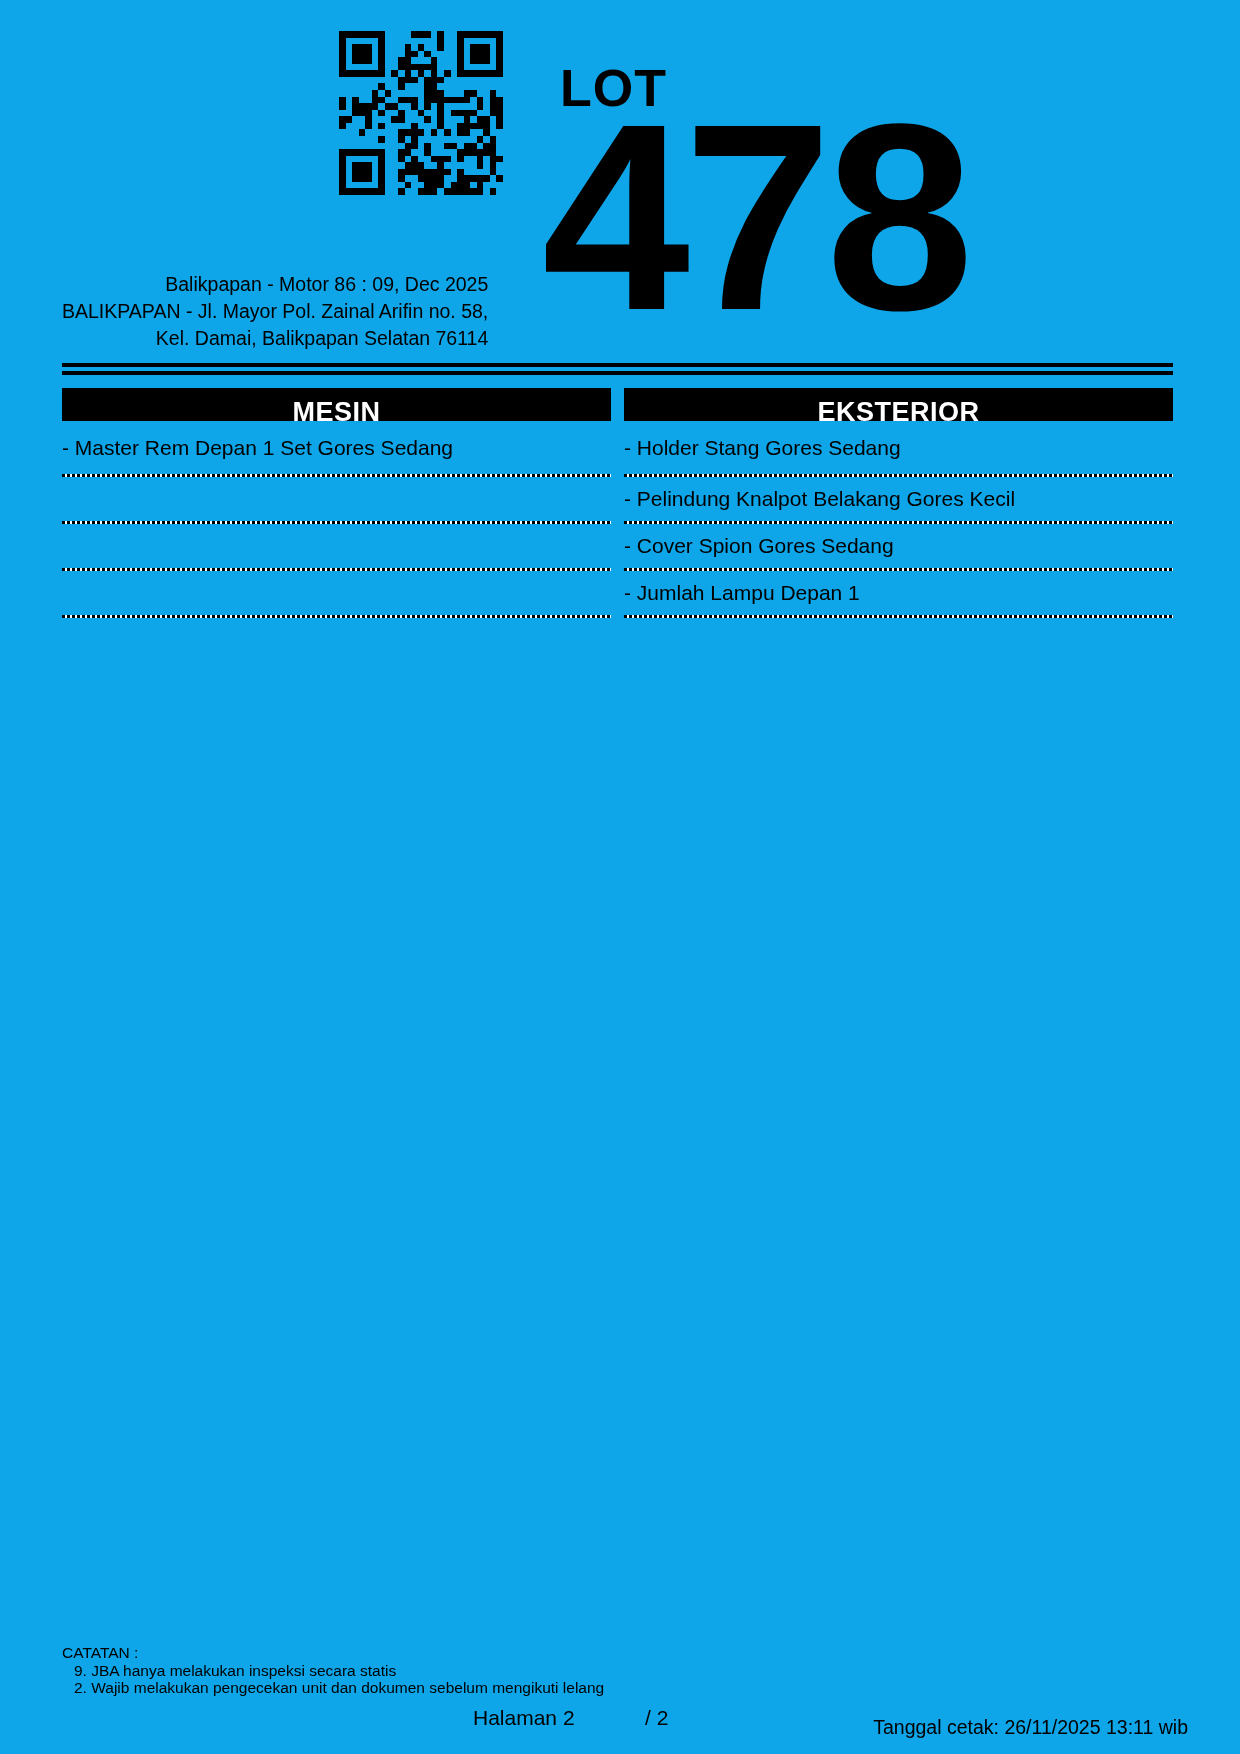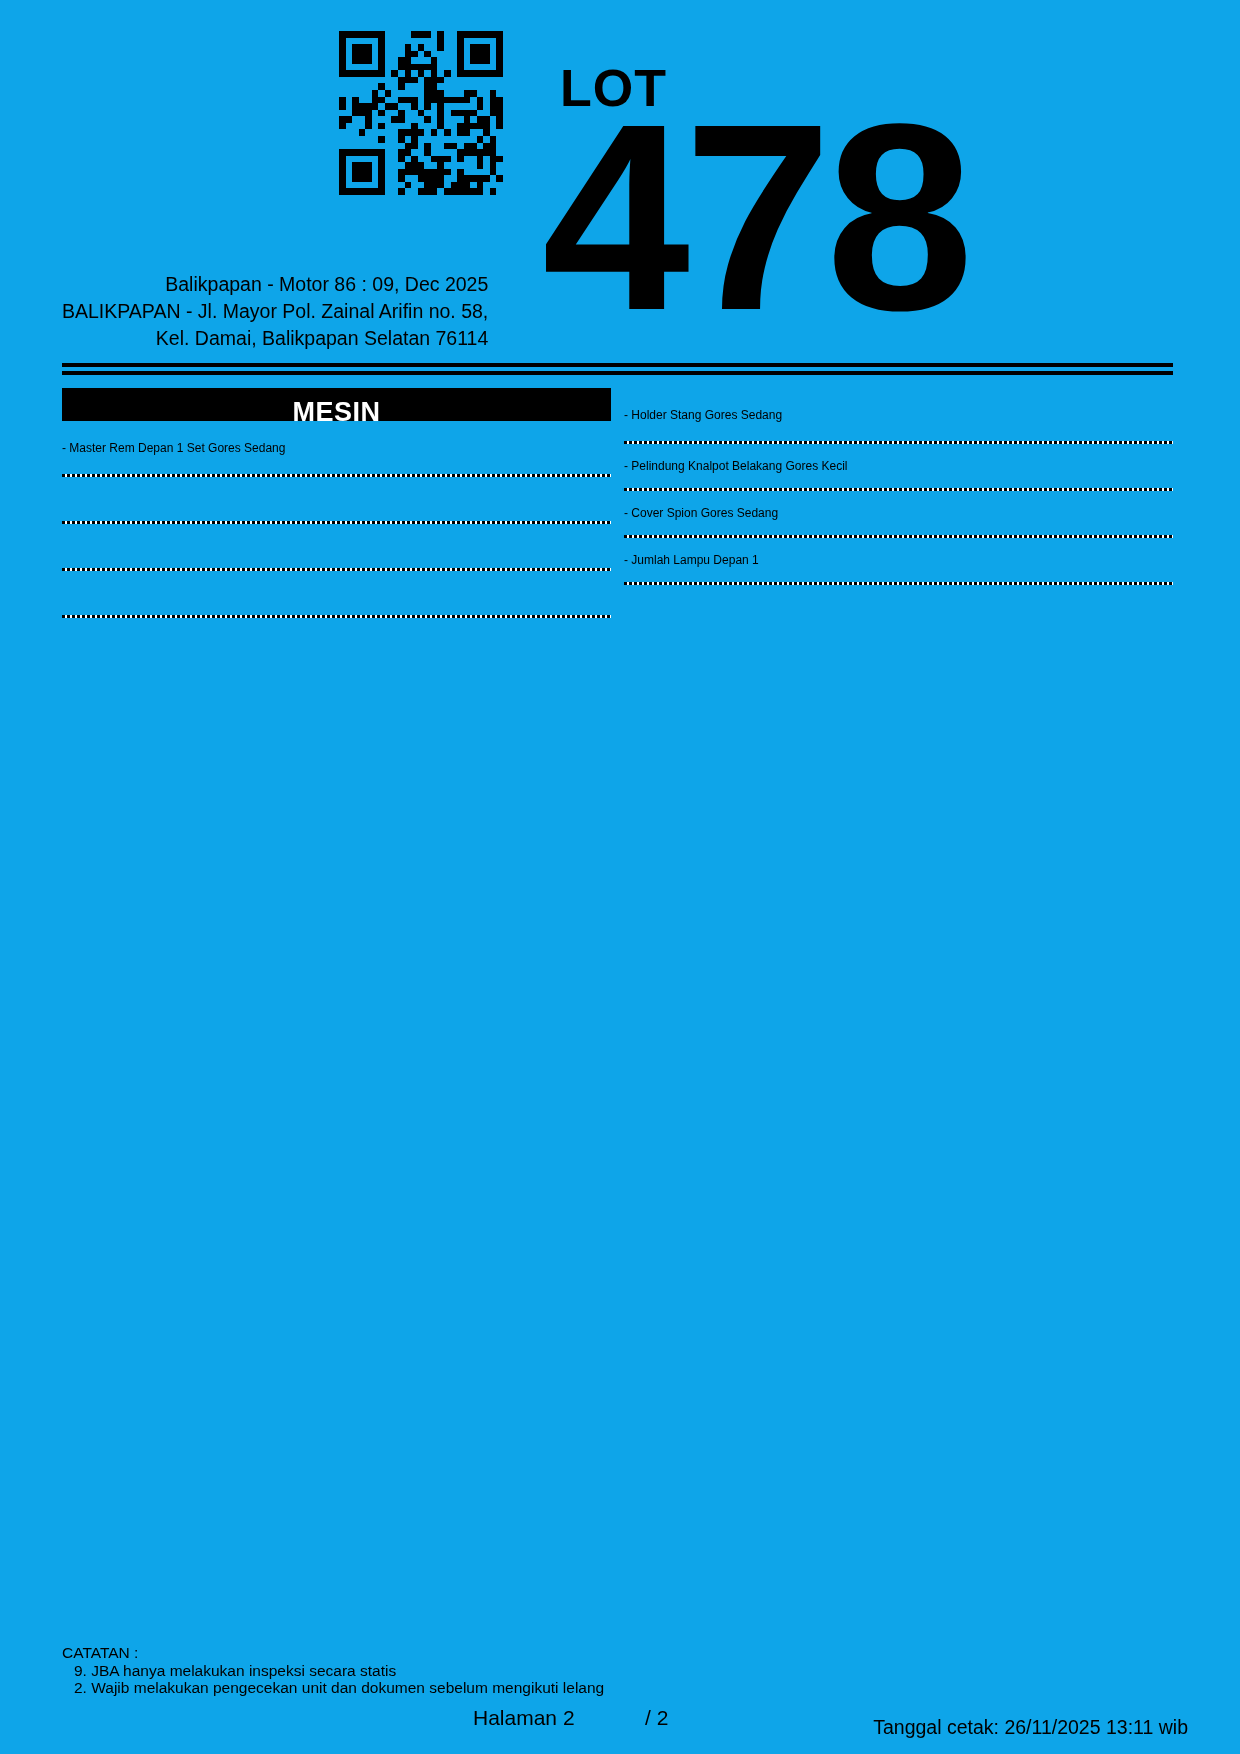--- a/index.html
+++ b/index.html
@@ -40,21 +40,21 @@
     position:absolute;left:62px;top:388px;width:1111px;
     display:grid;grid-template-columns:1fr 1fr;column-gap:13px;
   }
   .col-header{
     background:#000;color:#fff;
     height:33px;line-height:49px;
     text-align:center;font-weight:bold;font-size:27px;letter-spacing:0.5px;
   }
   .cell{
     height:53px;display:flex;align-items:center;
-    font-size:12px;
+    font-size:21px;
   }
   .cell.short{height:44px;text-align:center;}
   .dots{
     height:3px;
     background:repeating-linear-gradient(90deg,#000 0 3px,#fff 3px 5px);
   }
   
   .notes{position:absolute;left:62px;top:1644px;font-size:15.5px;line-height:17.5px;}
   .notes .note-item{margin-left:12px;}
   
@@ -384,20 +384,21 @@
       <div class="cell">- Master Rem Depan 1 Set Gores Sedang</div>
       <div class="dots"></div>
       <div class="cell short"></div>
       <div class="dots"></div>
       <div class="cell short"></div>
       <div class="dots"></div>
       <div class="cell short"></div>
       <div class="dots"></div>
     </div>
     <div>
+      <div class="col-header">EKSTERIOR</div>
       <div class="cell">- Holder Stang Gores Sedang</div>
       <div class="dots"></div>
       <div class="cell short">- Pelindung Knalpot Belakang Gores Kecil</div>
       <div class="dots"></div>
       <div class="cell short">- Cover Spion Gores Sedang</div>
       <div class="dots"></div>
       <div class="cell short">- Jumlah Lampu Depan 1</div>
       <div class="dots"></div>
     </div>
   </div>

